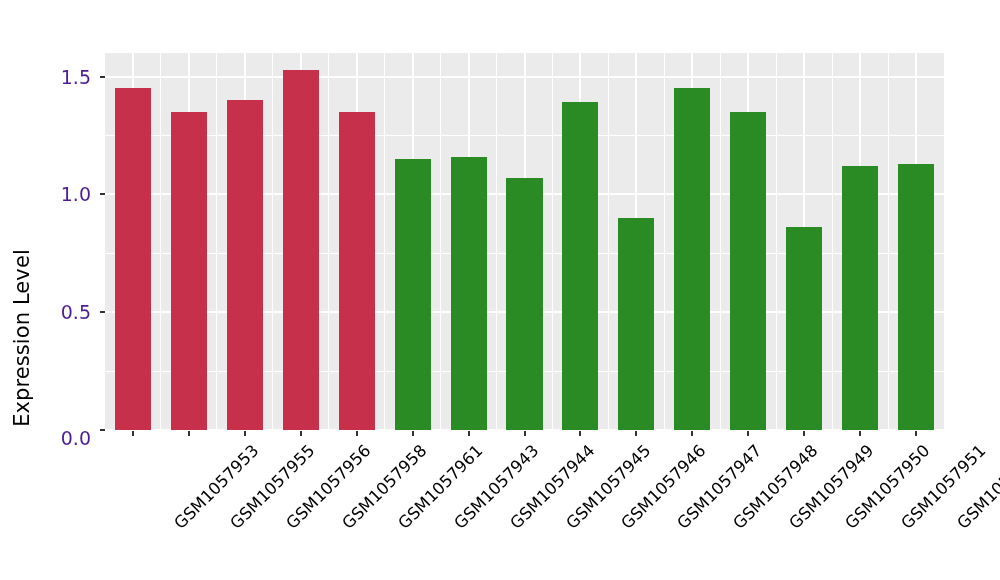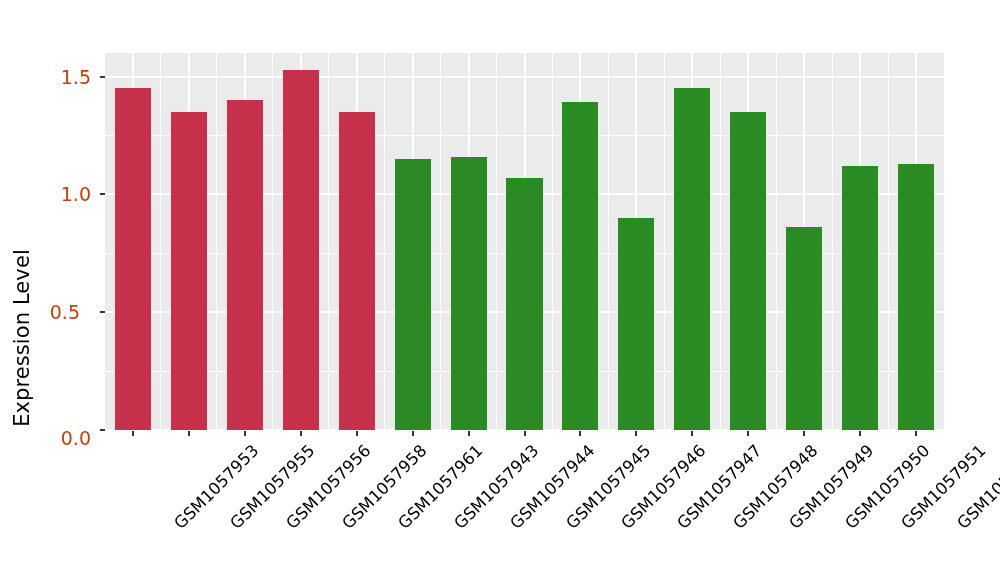--- a/index.html
+++ b/index.html
@@ -77,21 +77,21 @@
     bottom: 0;
   }
 
   
   .y-tick-label {
     position: absolute;
     right: 0;
     width: 52px;
     text-align: right;
     font-size: 19px;
-    color: #c2410c;
+    color: #4c1d95;
     transform: translateY(-50%);
   }
   .y-tick-mark {
     position: absolute;
     width: 5px;
     height: 2px;
     background: #333333;
     transform: translateY(-50%);
   }
   #y-axis {
@@ -187,21 +187,21 @@
       <div class="bar" title="GSM1057948: 1.45" style="left: 569.261px; width: 36.077px; height: 341.656px; background: rgb(42, 139, 37);"></div>
       <div class="bar" title="GSM1057949: 1.35" style="left: 625.195px; width: 36.077px; height: 318.094px; background: rgb(42, 139, 37);"></div>
       <div class="bar" title="GSM1057950: 0.86" style="left: 681.128px; width: 36.077px; height: 202.637px; background: rgb(42, 139, 37);"></div>
       <div class="bar" title="GSM1057951: 1.12" style="left: 737.061px; width: 36.077px; height: 263.9px; background: rgb(42, 139, 37);"></div>
       <div class="bar" title="GSM1057952: 1.13" style="left: 792.995px; width: 36.077px; height: 266.256px; background: rgb(42, 139, 37);"></div>
     </div>
 
   <div id="y-axis">
       <div class="y-tick-label" style="top: 430px; right: 14px; margin-top: 8px;">0.0</div>
       <div class="y-tick-mark" style="top: 430px; left: 60px;"></div>
-      <div class="y-tick-label" style="top: 312.188px; right: 25px;">0.5</div>
+      <div class="y-tick-label" style="top: 312.188px; right: 14px;">0.5</div>
       <div class="y-tick-mark" style="top: 312.188px; left: 60px;"></div>
       <div class="y-tick-label" style="top: 194.375px; right: 14px;">1.0</div>
       <div class="y-tick-mark" style="top: 194.375px; left: 60px;"></div>
       <div class="y-tick-label" style="top: 76.5625px; right: 14px;">1.5</div>
       <div class="y-tick-mark" style="top: 76.5625px; left: 60px;"></div>
     </div>
 
   <div id="x-axis">
       <div class="x-tick-mark" style="left: 131.967px;"></div>
       <div class="x-tick-label" style="left: 137.967px;">GSM1057953</div>

